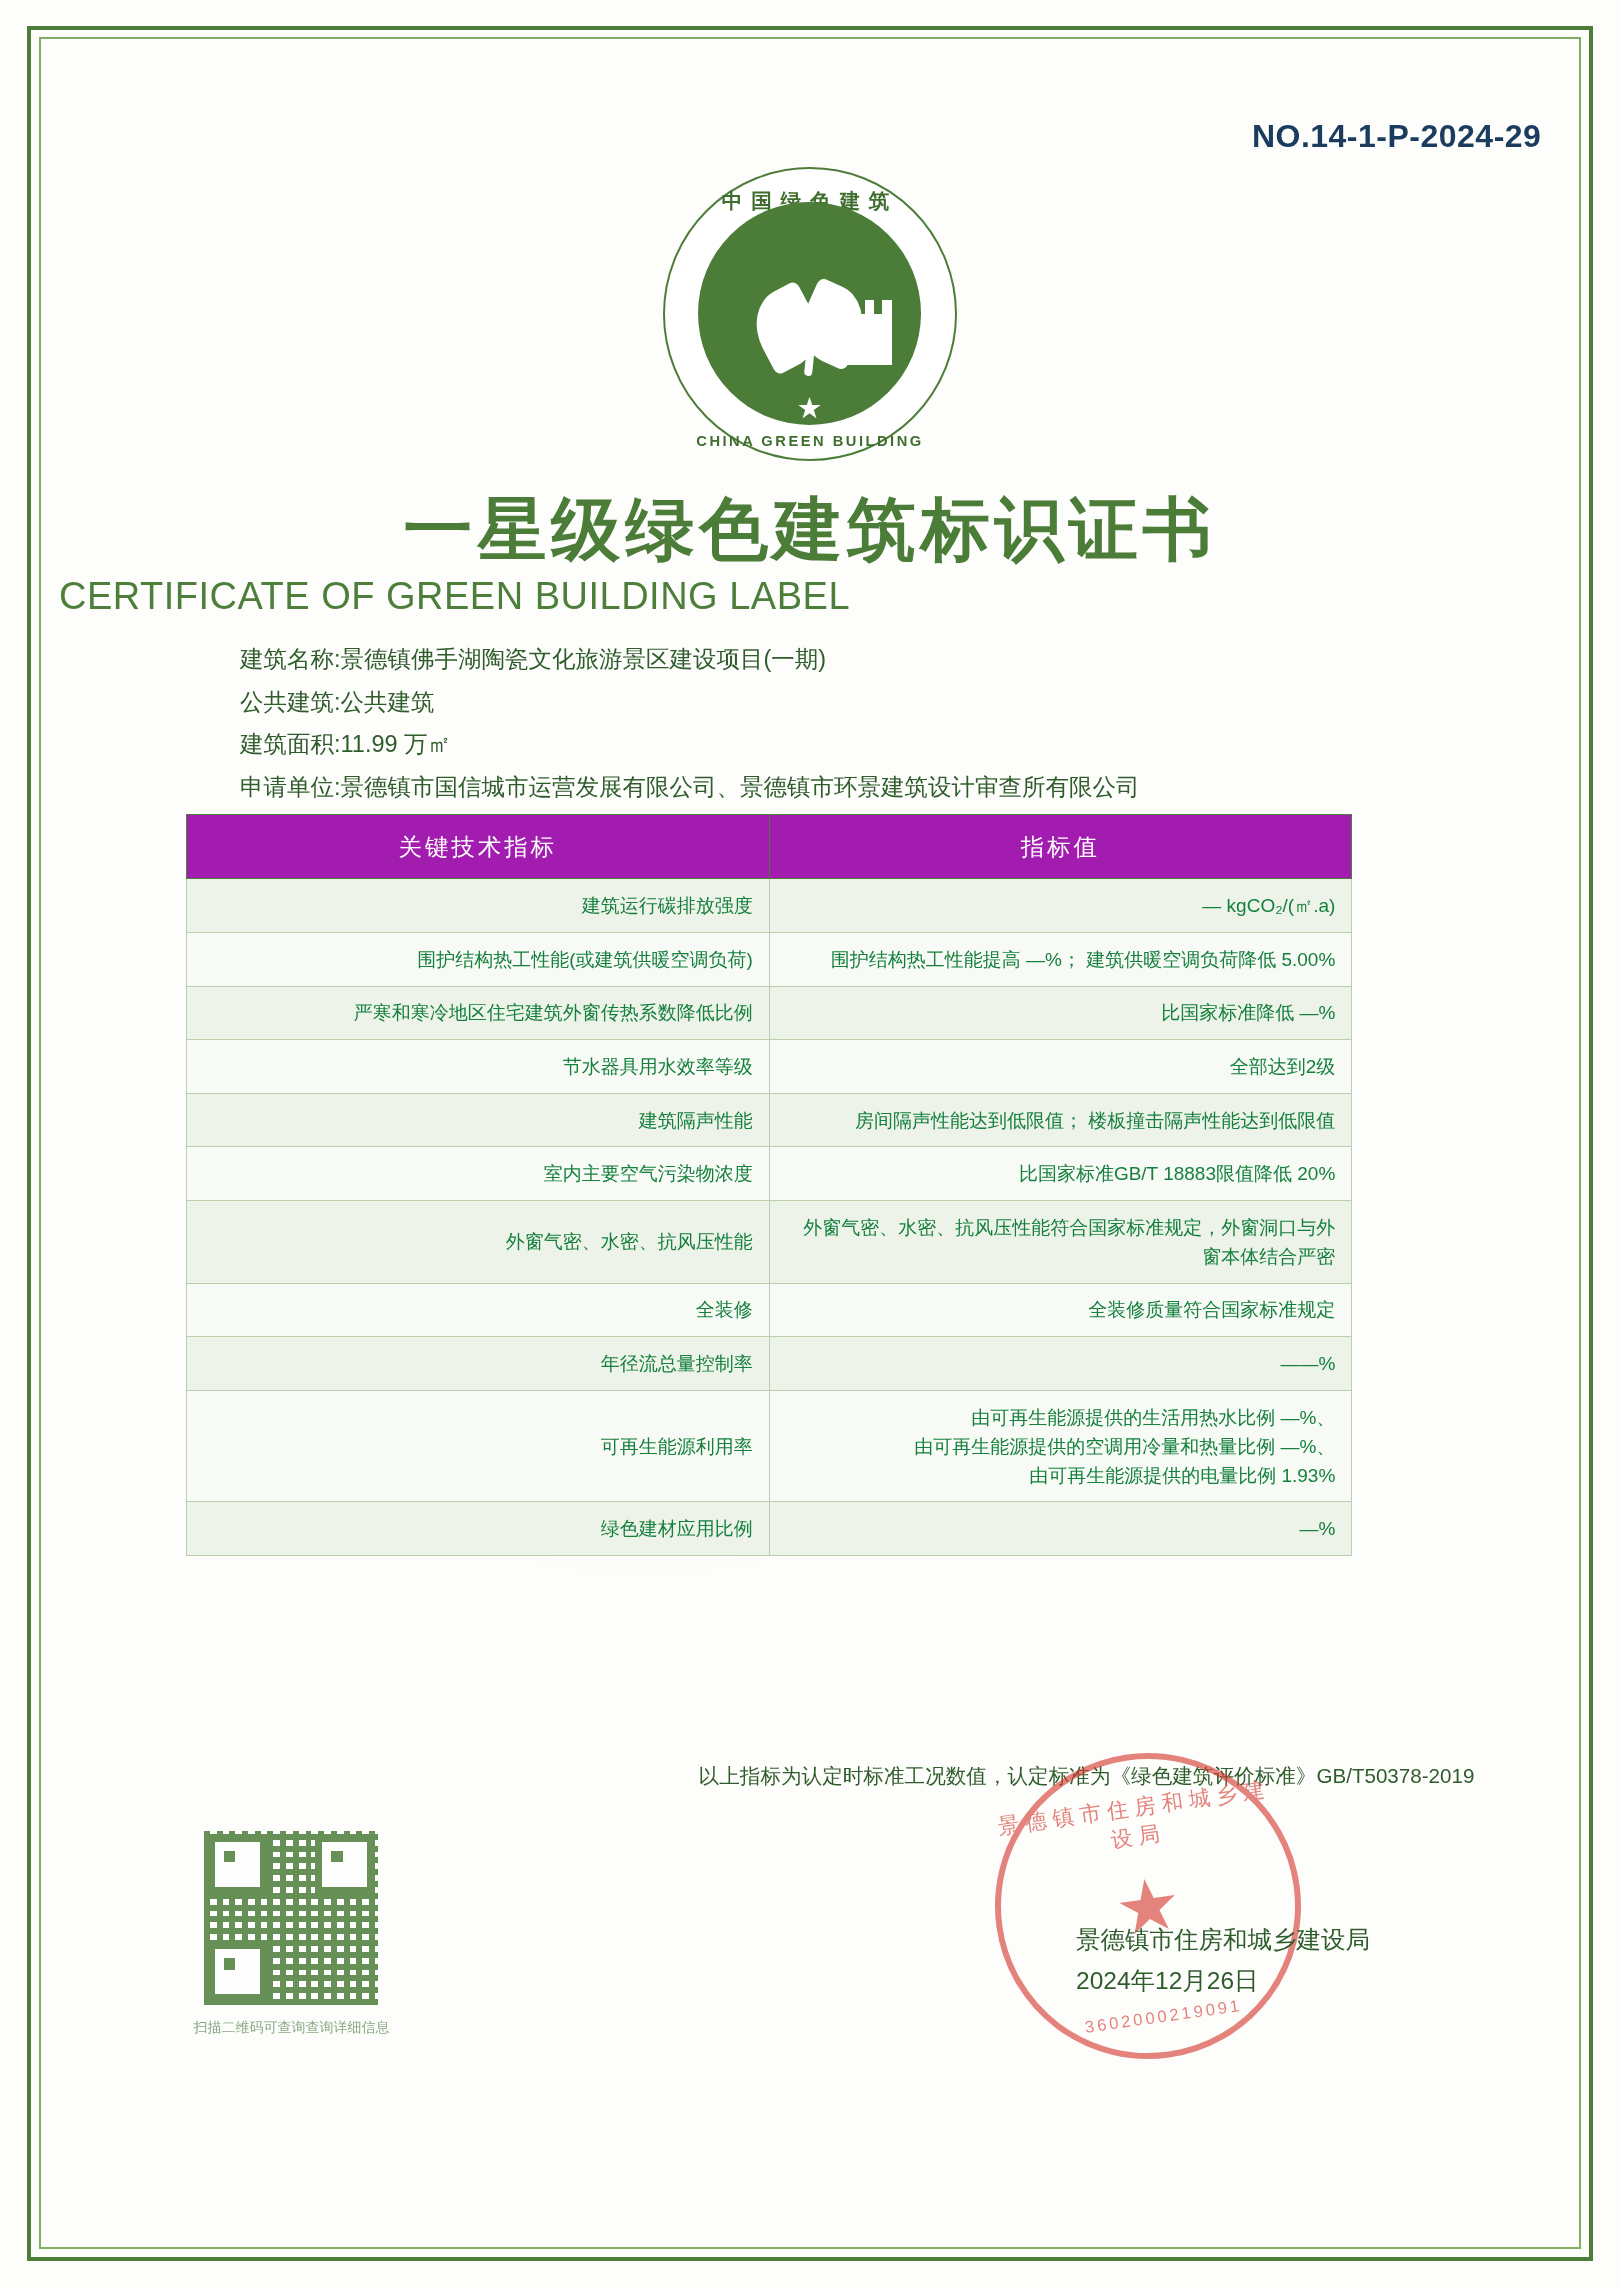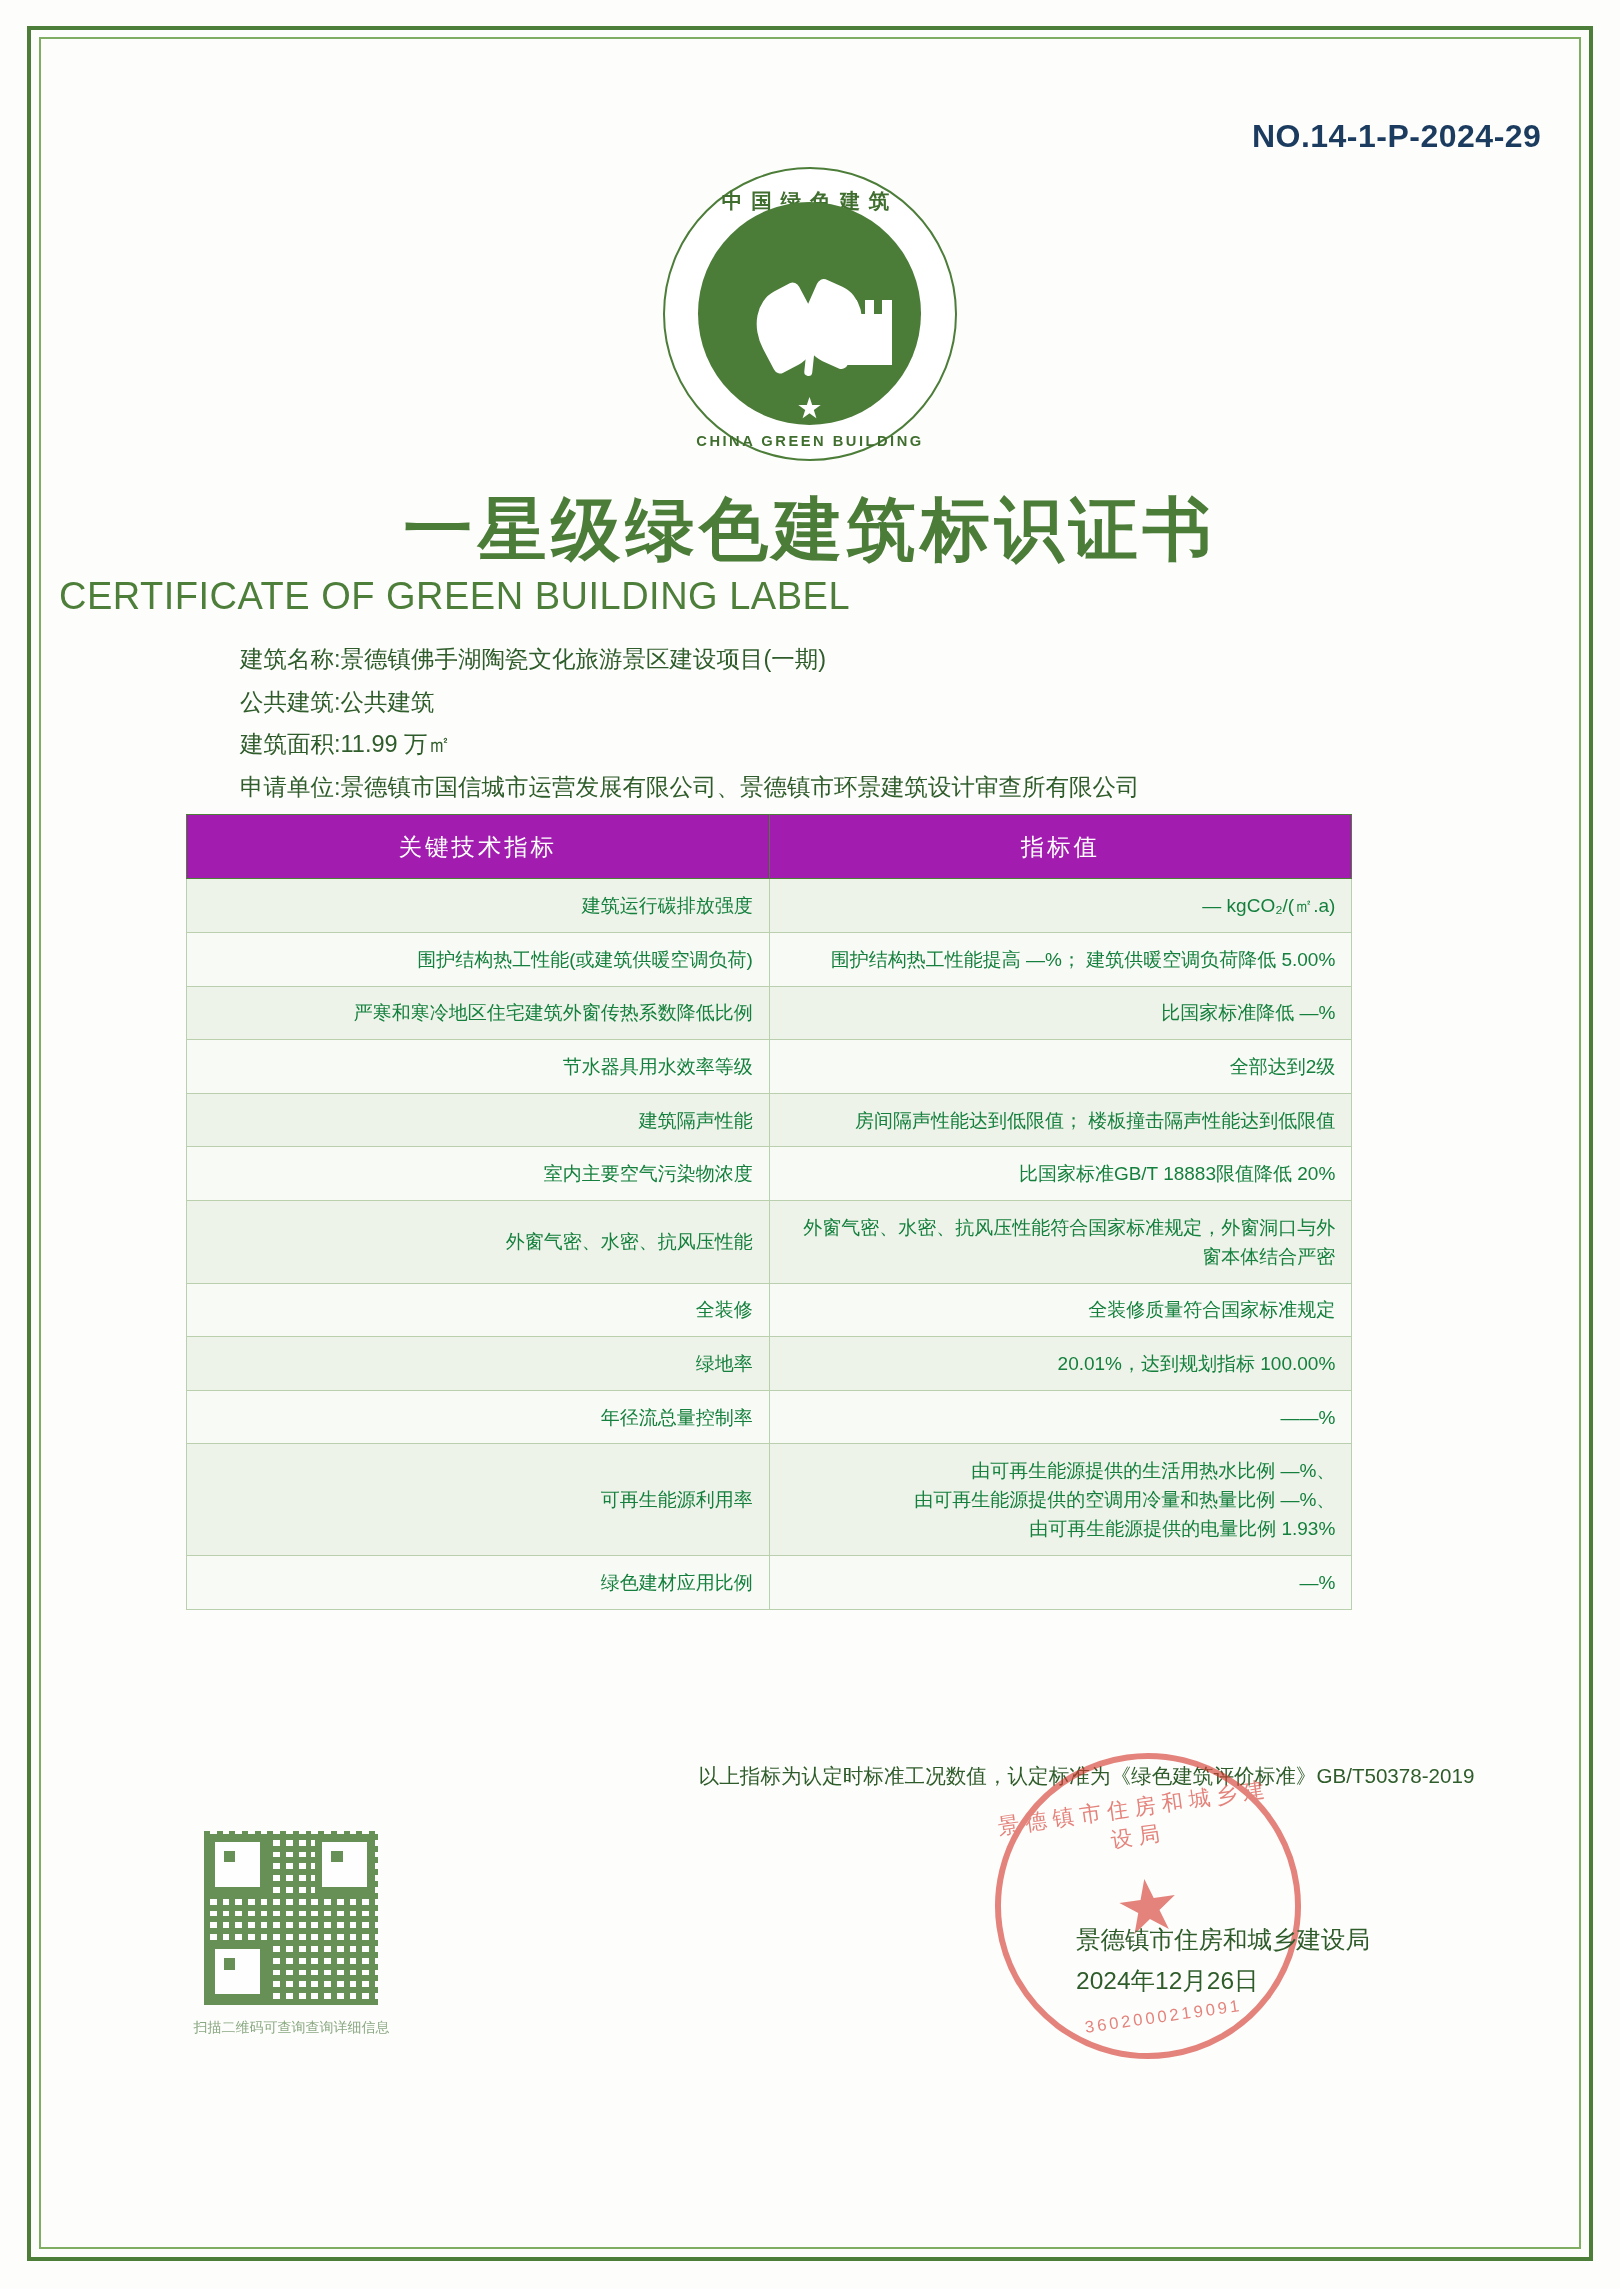--- a/index.html
+++ b/index.html
@@ -392,24 +392,20 @@
         </tr>
         <tr>
           <td class="k">外窗气密、水密、抗风压性能</td>
           <td>外窗气密、水密、抗风压性能符合国家标准规定，外窗洞口与外窗本体结合严密</td>
         </tr>
         <tr>
           <td class="k">全装修</td>
           <td>全装修质量符合国家标准规定</td>
         </tr>
         <tr>
-          <td class="k">绿地率</td>
-          <td>20.01%，达到规划指标 100.00%</td>
-        </tr>
-        <tr>
           <td class="k">年径流总量控制率</td>
           <td>——%</td>
         </tr>
         <tr>
           <td class="k">可再生能源利用率</td>
           <td style="white-space: pre-line;">由可再生能源提供的生活用热水比例 —%、
 由可再生能源提供的空调用冷量和热量比例 —%、
 由可再生能源提供的电量比例 1.93%</td>
         </tr>
         <tr>

